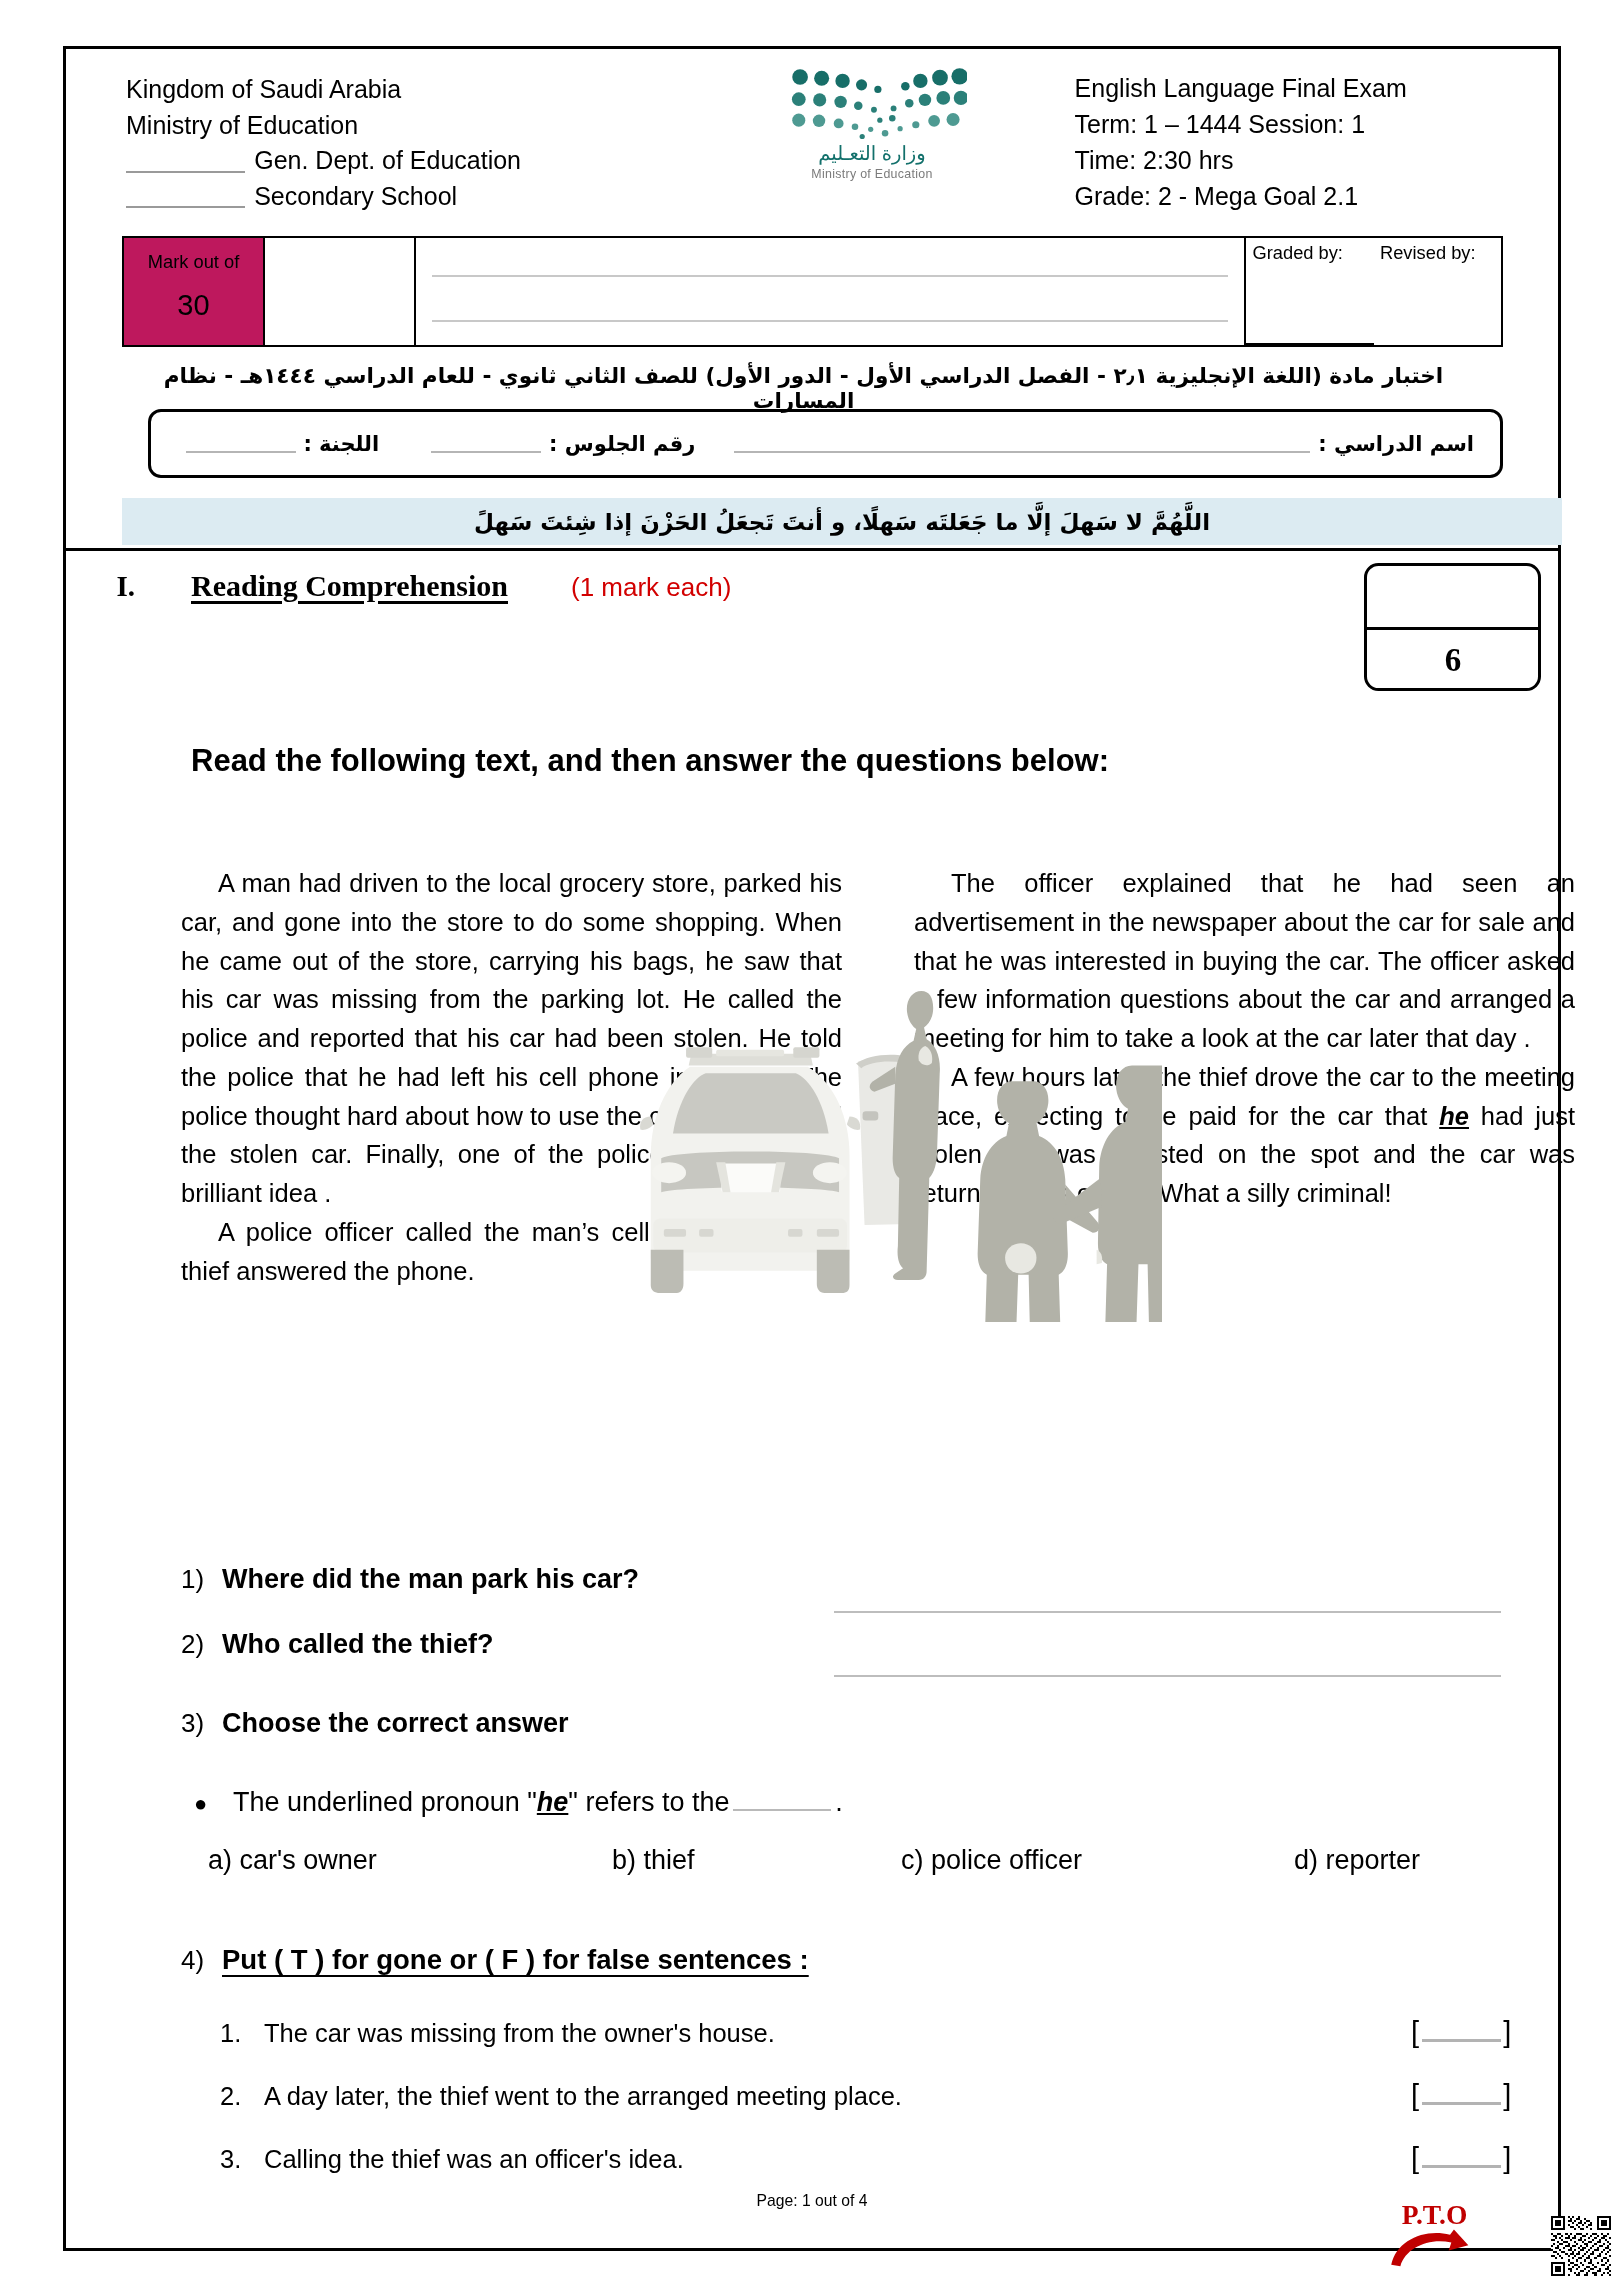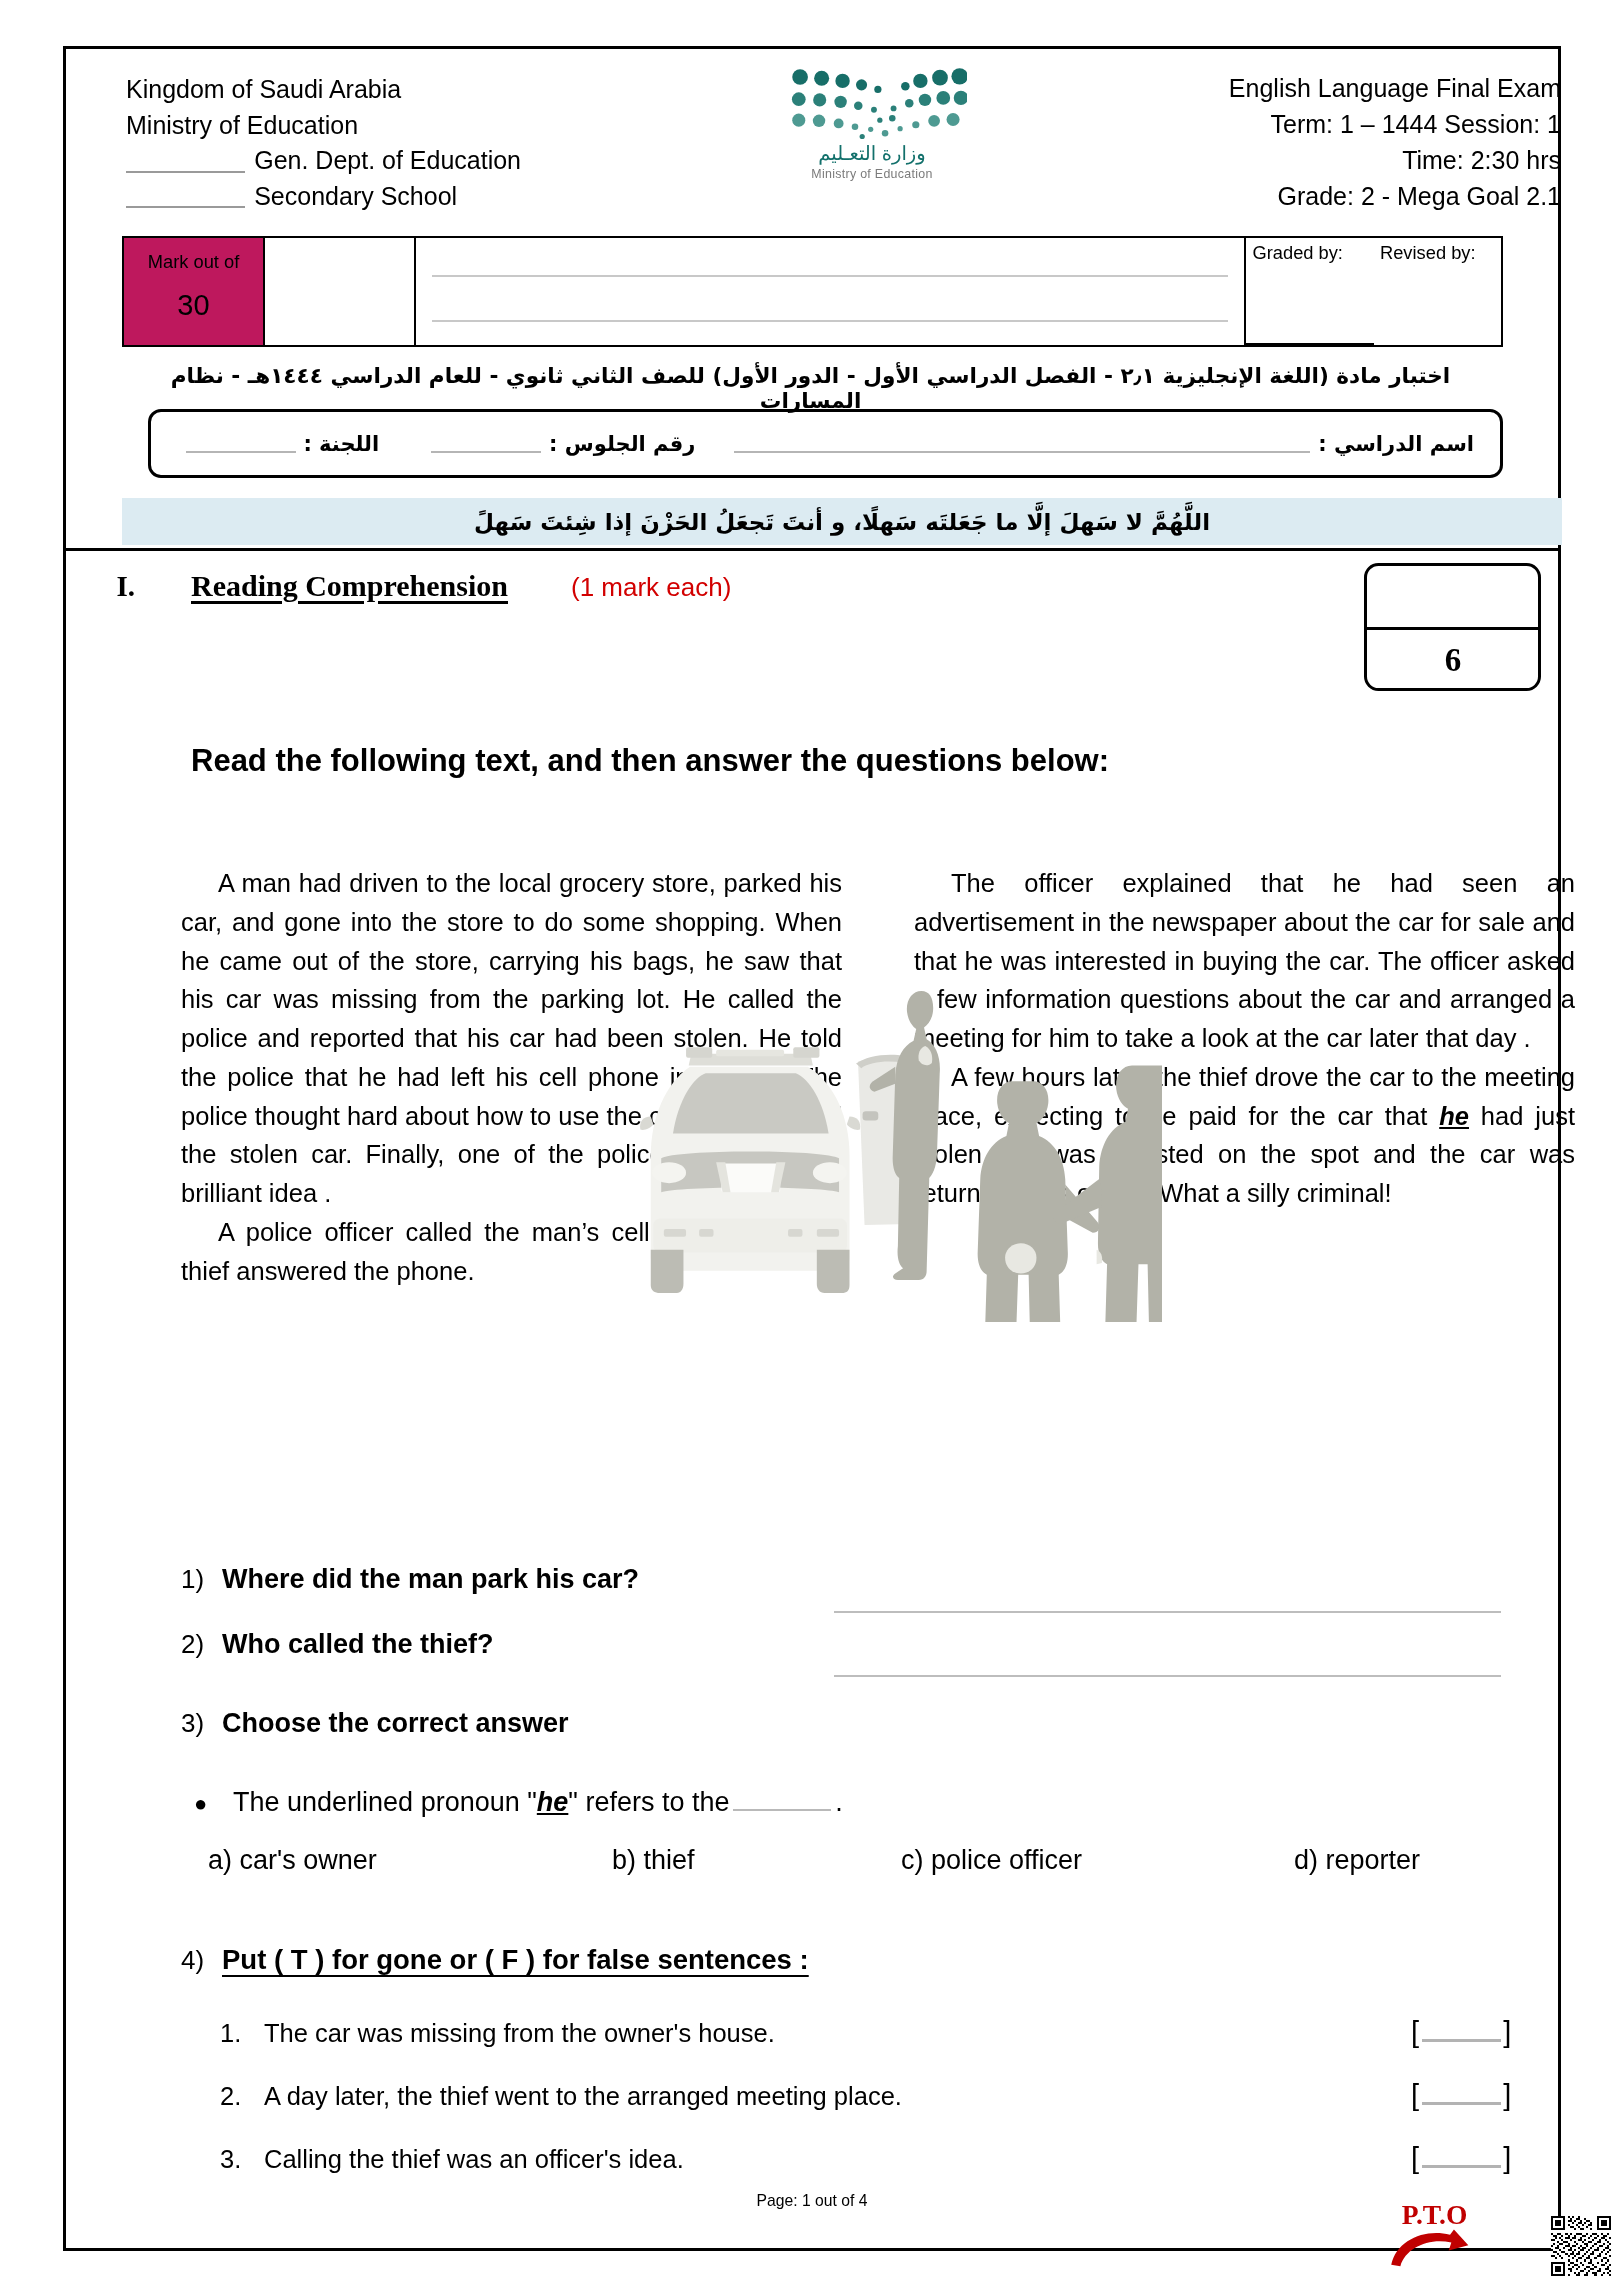--- a/index.html
+++ b/index.html
@@ -66,21 +66,20 @@
     width: 366px;
     padding-top: 14.4px;
     text-align: center;
   }
   .hdr-right {
     flex: 1;
     padding-top: 23.6px;
     padding-left: 19.6px;
     font-size: 25px;
     line-height: 1.45;
-    text-align: right;
   }
   .hdr-right .ln { white-space: nowrap; }
 
   
   .logo { width: 190px; margin: 0 auto; }
   .logo svg { display: block; width: 190px; height: 85px; }
   .logo-ar {
     font-size: 19.6px;
     color: #12706b;
     text-align: center;
@@ -131,21 +130,21 @@
     flex: 1;
     font-size: 18.3px;
     padding: 3.9px 0 0 6.5px;
     box-sizing: border-box;
   }
   .mt-sign-row:first-child { border-bottom: 2.6px solid #000; }
 
   
   .ar-subject {
     position: absolute;
-    left: 57px;
+    left: 50px;
     top: 317px;
     width: 1381px;
     text-align: center;
     direction: rtl;
     font-family: "DejaVu Sans", sans-serif;
     font-size: 21.6px;
     font-weight: bold;
   }
 
   

